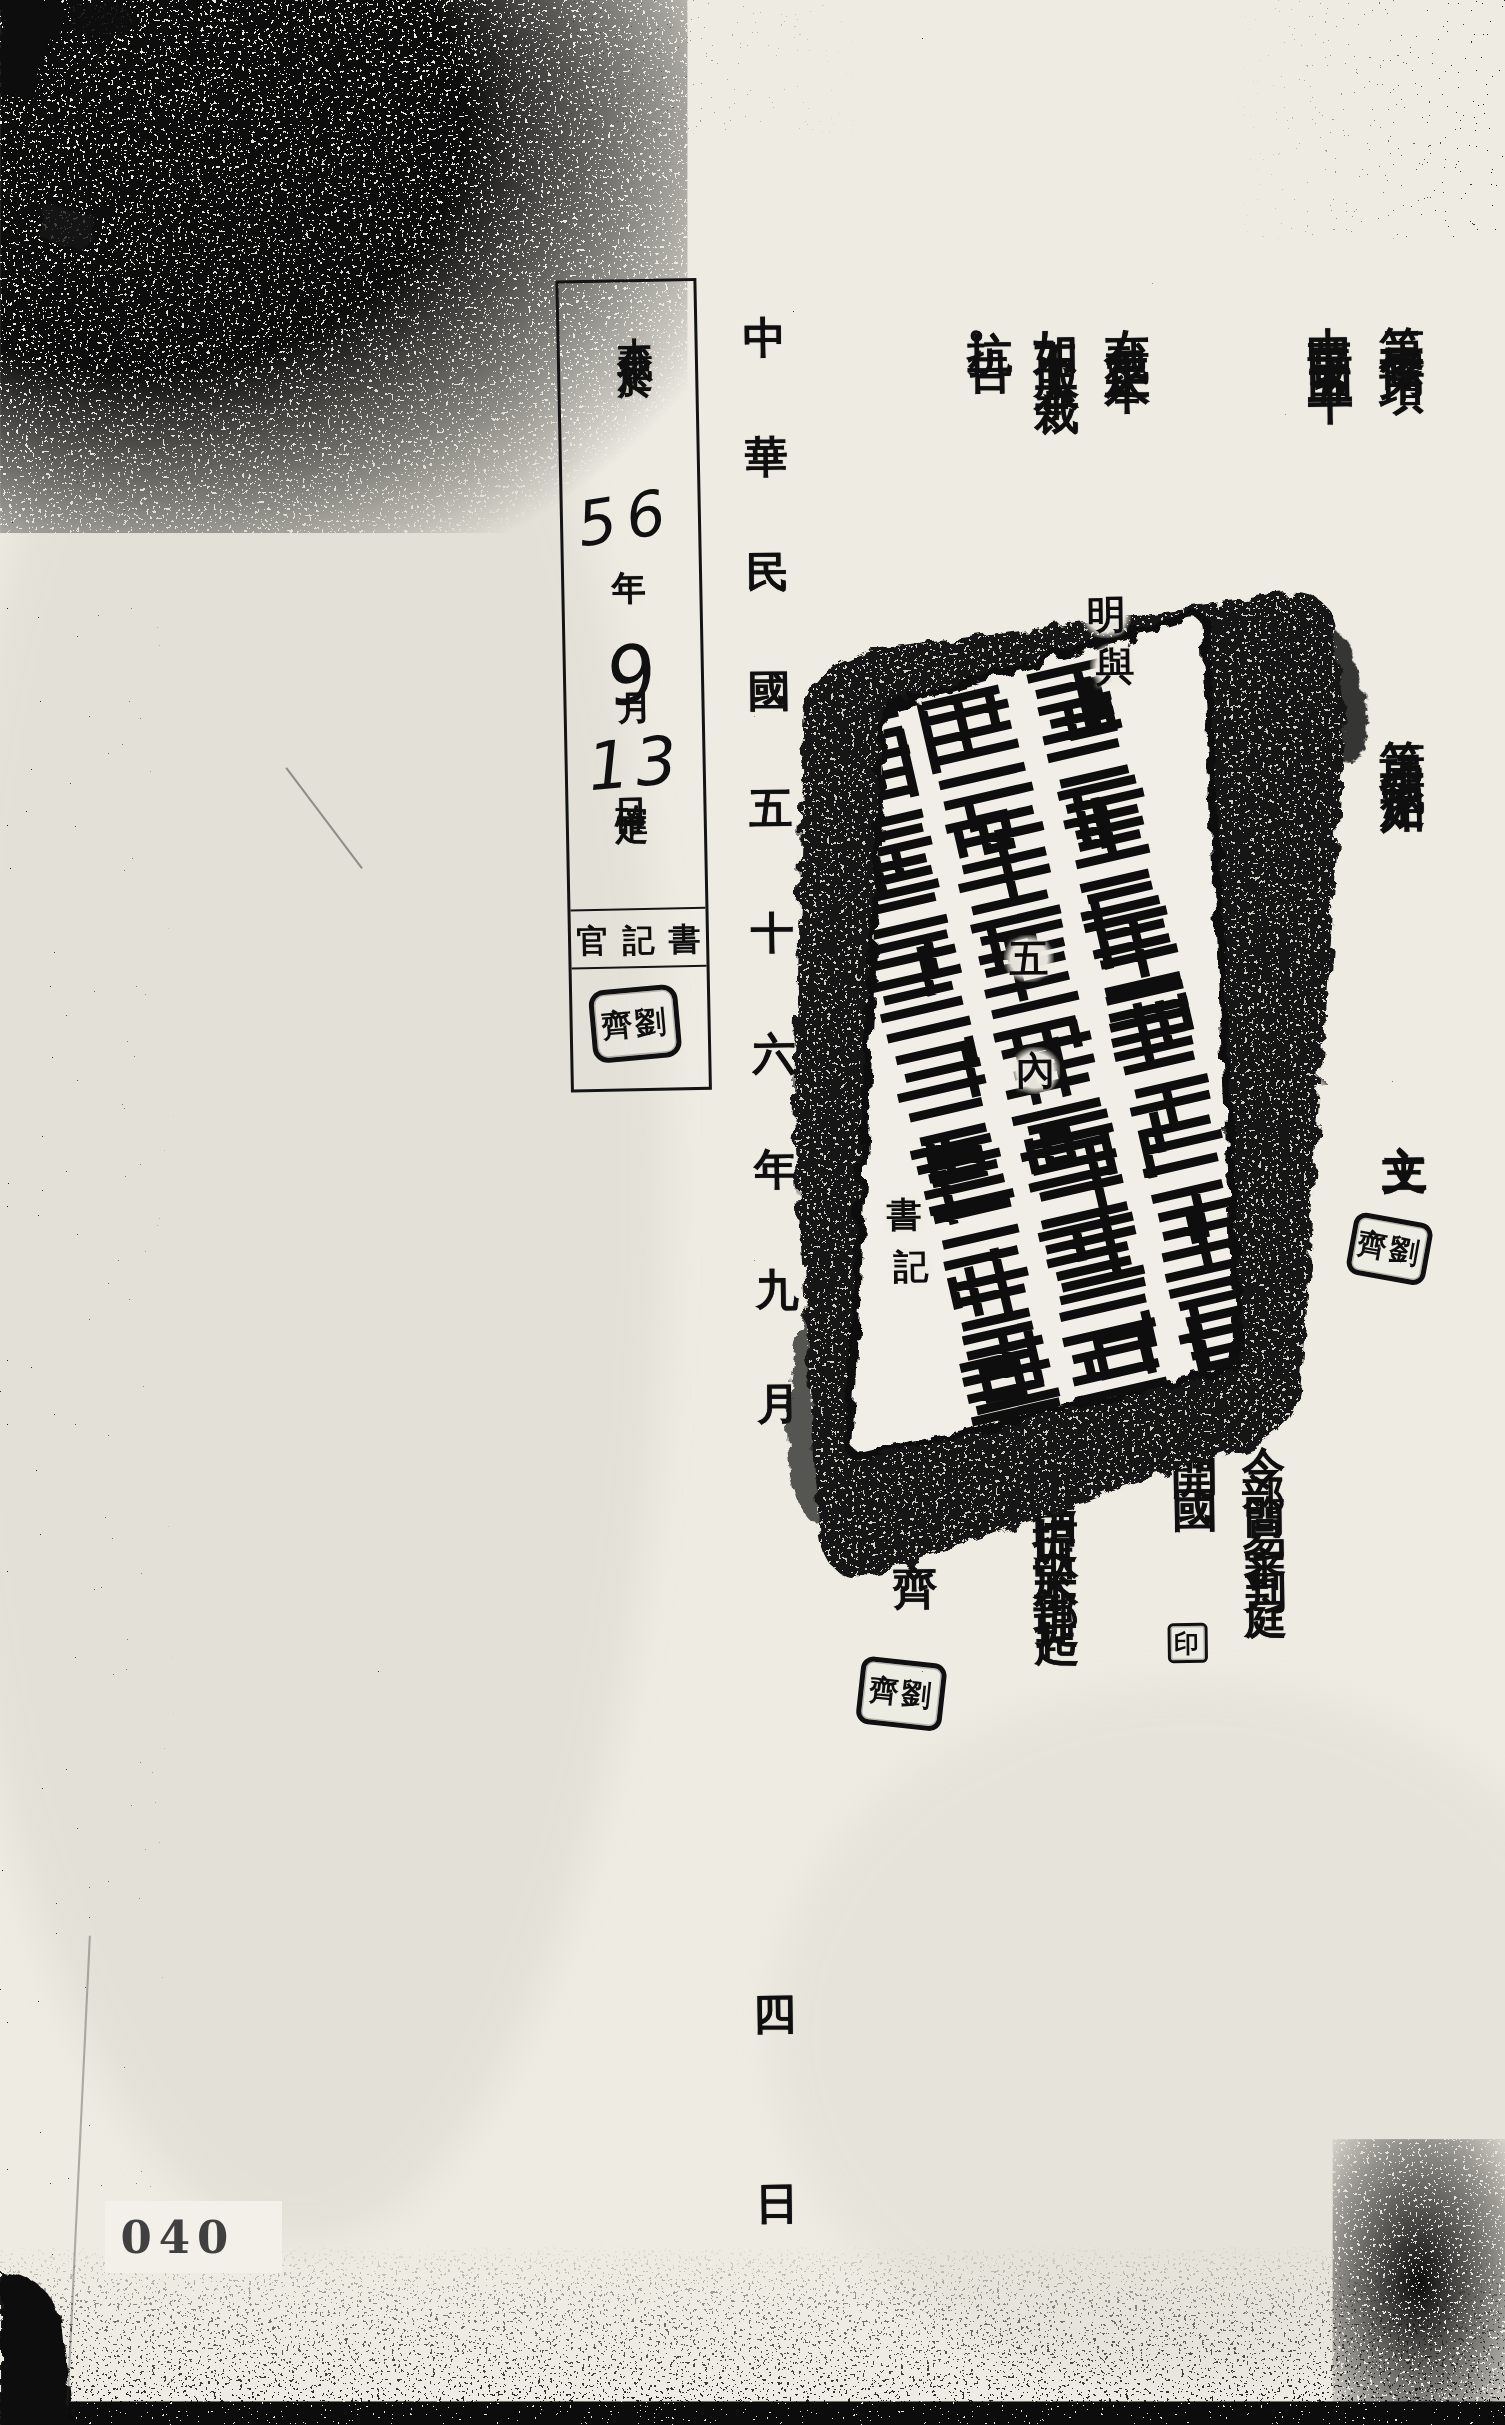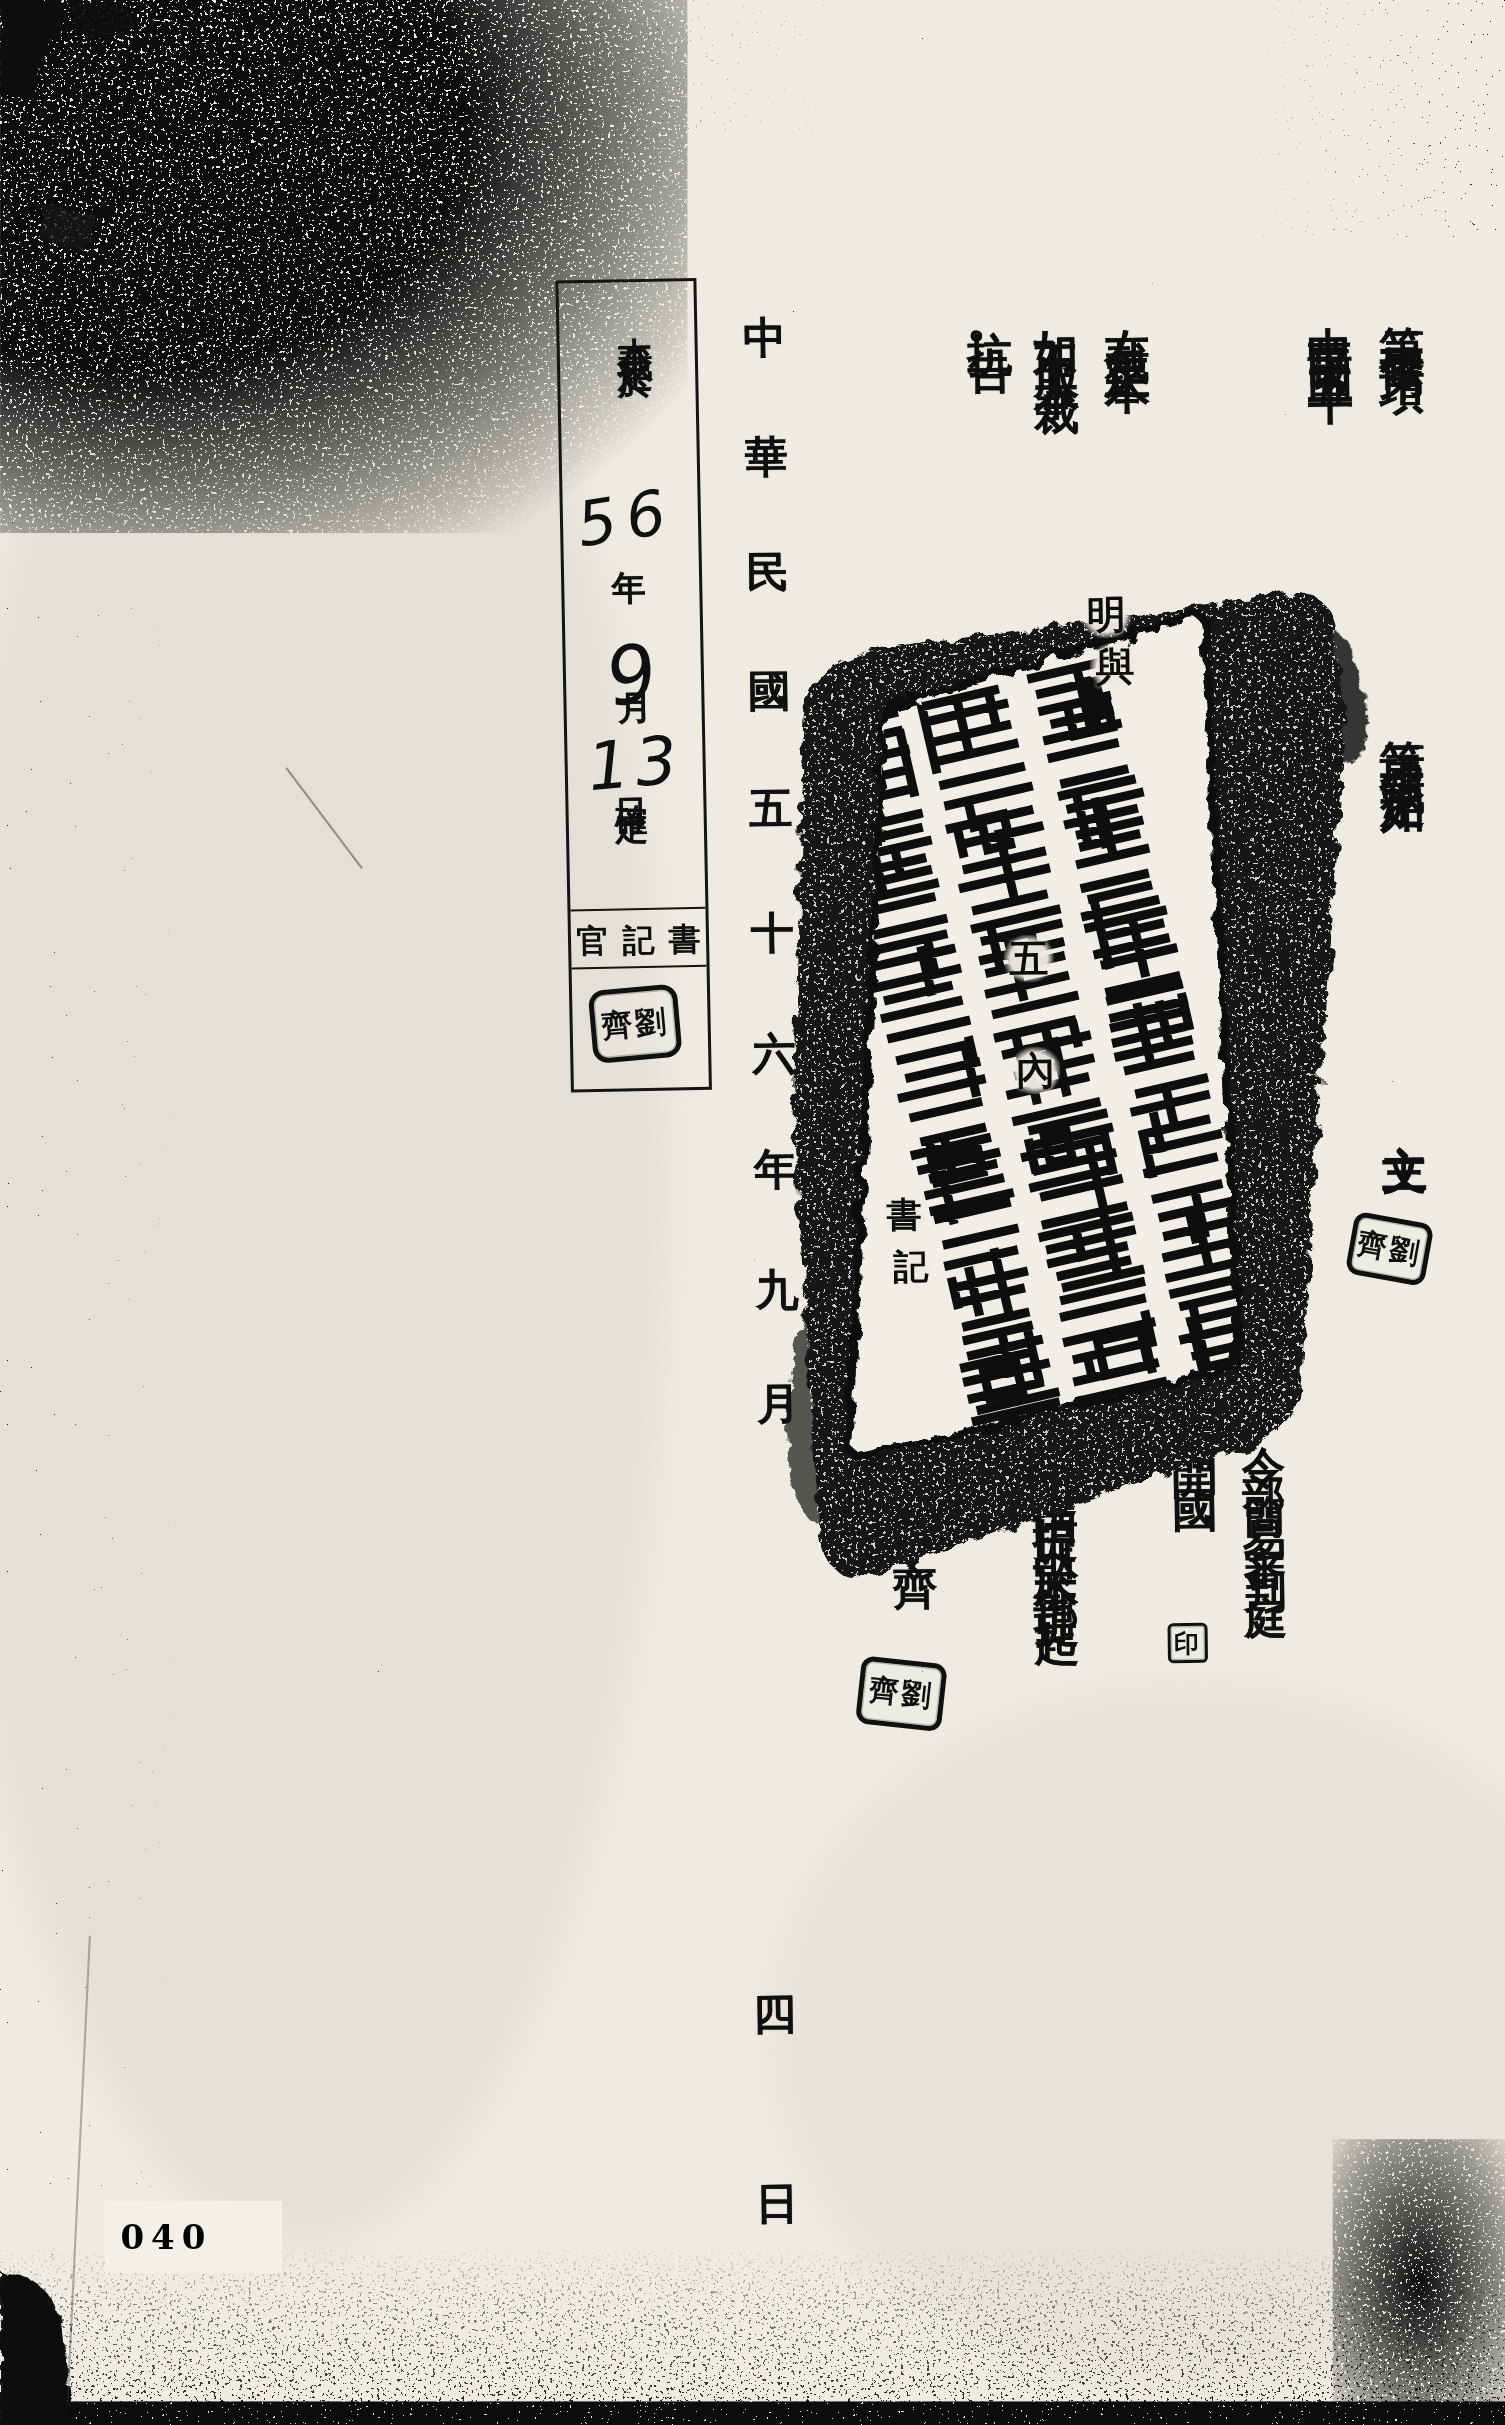--- a/index.html
+++ b/index.html
@@ -42,21 +42,21 @@
     padding:4.2px 5.6px;
     background:radial-gradient(ellipse at center,rgba(238,235,226,.96) 52%,rgba(238,235,226,0) 75%);
     text-shadow:0 0 4.2px #efece3;
   }
   #page-number-label{
     position:absolute;left:105px;top:2201px;width:177px;height:72px;z-index:5;
     background:#f2f0e8;display:flex;align-items:center;
   }
   #page-number{
     margin-left:15.4px;font-family:"DejaVu Serif","Liberation Serif",serif;
-    font-weight:bold;font-size:34px;letter-spacing:7px;color:#000000;
+    font-weight:bold;font-size:45px;letter-spacing:7px;color:#404040;
   }
 </style>
 </head>
 <body>
 
 <svg id="bg" width="1506" height="2426" viewBox="0 0 2147 3459">
   <defs>
     <filter id="n06" x="0%" y="0%" width="100%" height="100%">
       <feTurbulence type="fractalNoise" baseFrequency="0.33" numOctaves="2" seed="5" stitchTiles="stitch" result="t"></feTurbulence>
       <feComponentTransfer in="t" result="a">

